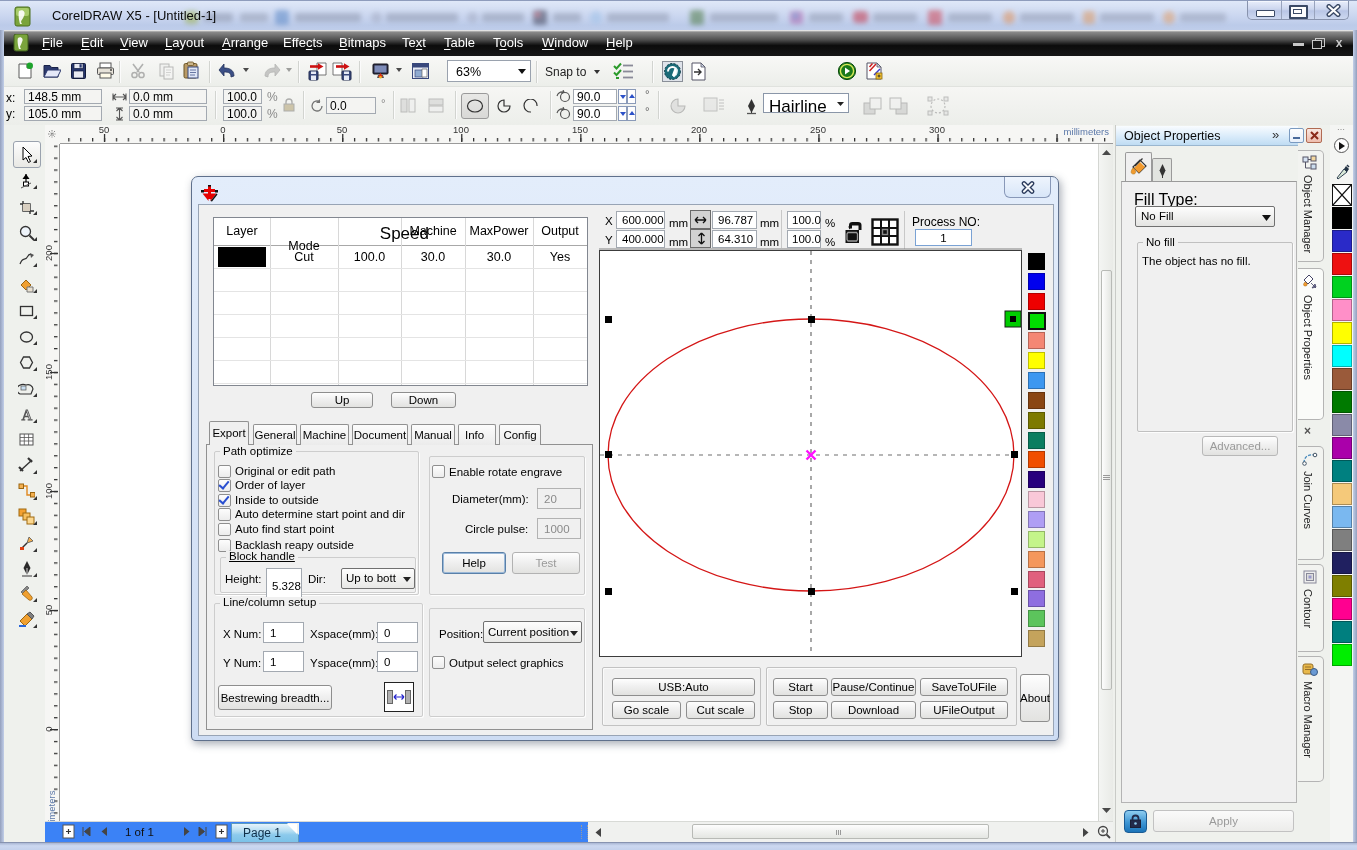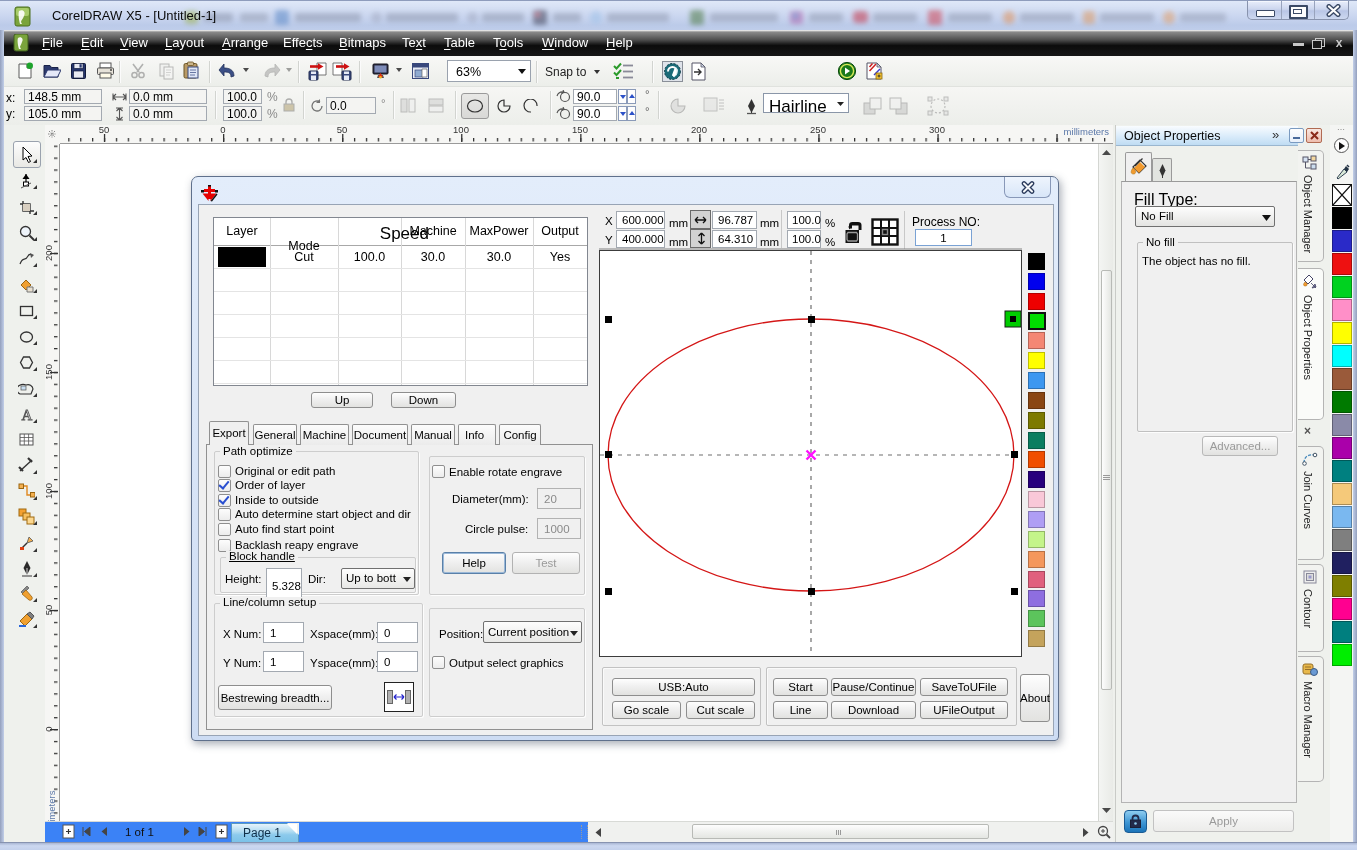--- a/index.html
+++ b/index.html
@@ -755,25 +755,25 @@
 
     <div class="gb" style="left:22px;top:274px;width:205px;height:144px;"></div>
     <div class="gbl" style="left:28px;top:269px;">Path optimize</div>
     <div class="cb" style="left:26px;top:288px;"></div>
       <div class="lbl" style="left:43px;top:288px;">Original or edit path</div>
     <div class="cb ck" style="left:26px;top:302px;"></div>
       <div class="lbl" style="left:43px;top:302px;">Order of layer</div>
     <div class="cb ck" style="left:26px;top:317px;"></div>
       <div class="lbl" style="left:43px;top:317px;">Inside to outside</div>
     <div class="cb" style="left:26px;top:331px;"></div>
-      <div class="lbl" style="left:43px;top:331px;">Auto determine start object and dir</div>
+      <div class="lbl" style="left:43px;top:331px;">Auto determine start point and dir</div>
     <div class="cb" style="left:26px;top:346px;"></div>
       <div class="lbl" style="left:43px;top:346px;">Auto find start point</div>
     <div class="cb" style="left:26px;top:362px;"></div>
-      <div class="lbl" style="left:43px;top:362px;">Backlash reapy engrave</div>
+      <div class="lbl" style="left:43px;top:362px;">Backlash reapy outside</div>
     <div class="gb" style="left:28px;top:380px;width:196px;height:36px;"></div>
     <div class="gbl" style="left:34px;top:374px;text-decoration:underline;">Block handle</div>
     <div class="lbl" style="left:33px;top:396px;">Height:</div>
     <div class="fld" style="left:74px;top:391px;width:36px;height:36px;padding-left:5px;">5.328</div>
     <div class="lbl" style="left:116px;top:396px;">Dir:</div>
     <div class="abs" style="left:149px;top:391px;width:74px;height:21px;background:linear-gradient(#fdfdfd,#e8e8e6);border:1px solid #707070;border-radius:2px;box-sizing:border-box;">
       <div class="abs" style="left:4px;top:3px;">Up to bott</div>
       <svg class="abs" style="left:61px;top:8px" width="8" height="5">
           <path d="M0 0 L4 5 L8 0 Z" fill="#222"></path>
         </svg>
@@ -903,18 +903,18 @@
     </div>
 
     <div class="abs" style="left:410px;top:490px;width:159px;height:59px;border:1px solid #c2c2c2;border-radius:2px;box-shadow:1px 1px 0 #fafafa inset;box-sizing:border-box;"></div>
     <div class="abs" style="left:574px;top:490px;width:251px;height:59px;border:1px solid #c2c2c2;border-radius:2px;box-shadow:1px 1px 0 #fafafa inset;box-sizing:border-box;"></div>
     <div class="btn" style="left:420px;top:501px;width:143px;height:18px;">USB:Auto</div>
     <div class="btn" style="left:420px;top:524px;width:69px;height:18px;">Go scale</div>
     <div class="btn" style="left:494px;top:524px;width:69px;height:18px;">Cut scale</div>
     <div class="btn" style="left:581px;top:501px;width:55px;height:18px;">Start</div>
     <div class="btn" style="left:639px;top:501px;width:85px;height:18px;">Pause/Continue</div>
     <div class="btn" style="left:728px;top:501px;width:88px;height:18px;">SaveToUFile</div>
-    <div class="btn" style="left:581px;top:524px;width:55px;height:18px;">Line</div>
+    <div class="btn" style="left:581px;top:524px;width:55px;height:18px;">Stop</div>
     <div class="btn" style="left:639px;top:524px;width:85px;height:18px;">Download</div>
     <div class="btn" style="left:728px;top:524px;width:88px;height:18px;">UFileOutput</div>
     <div class="btn" style="left:828px;top:497px;width:30px;height:48px;">About</div>
   </div>
 </div>
 
 </body></html>

